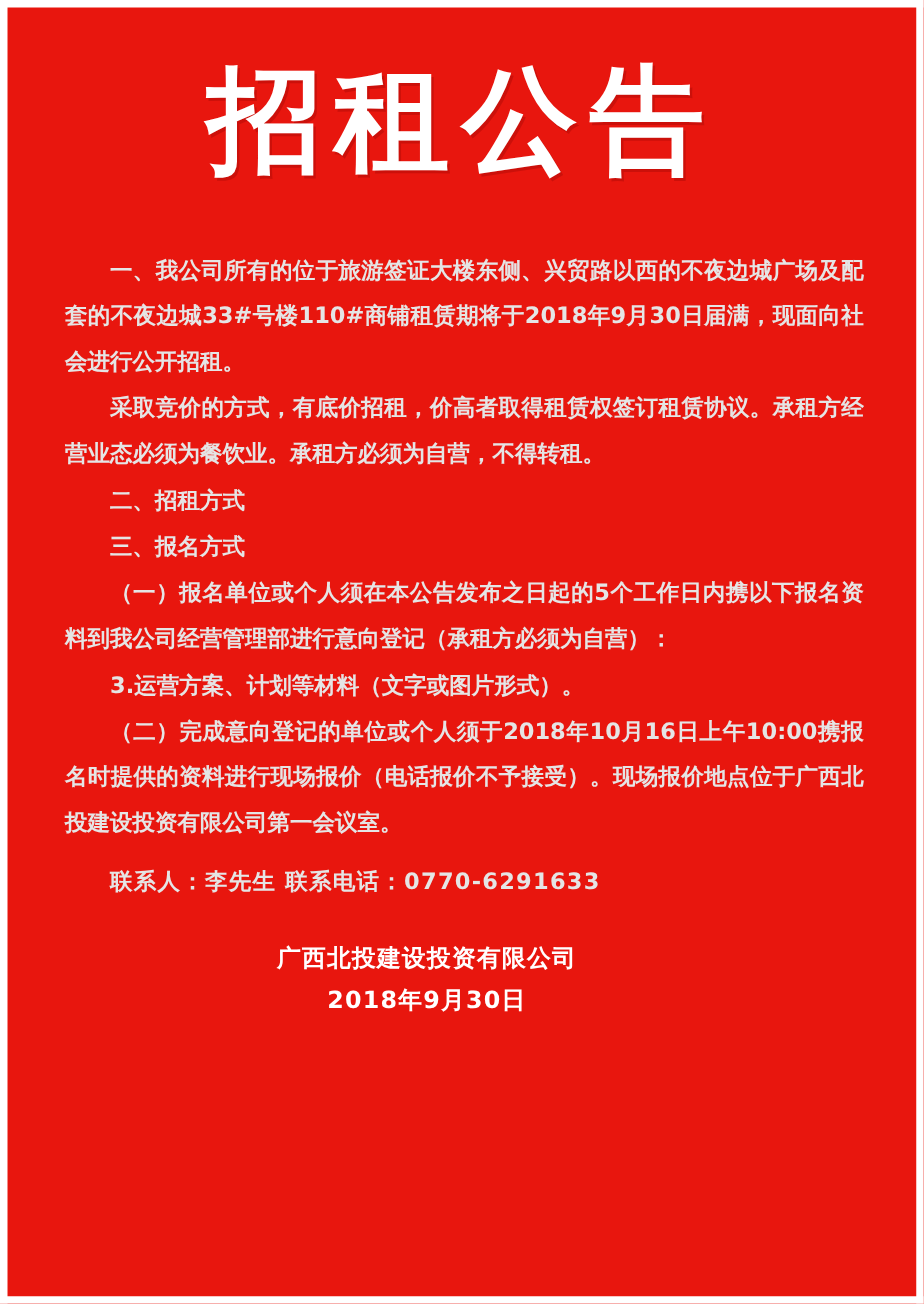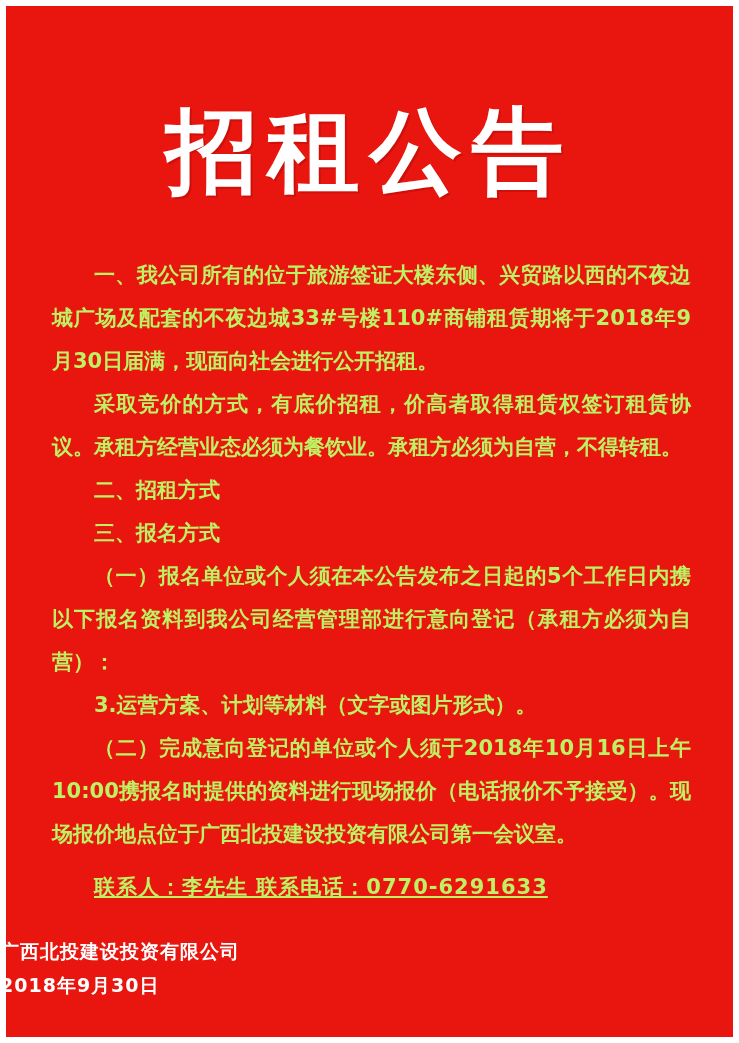--- a/index.html
+++ b/index.html
@@ -29,46 +29,45 @@
     padding: 12px 0 0 0;
   }
   .title {
     text-align: center;
     color: #ffffff;
     font-family: "DejaVu Serif", "Liberation Serif", serif;
     font-weight: bold;
     font-size: 92px;
     letter-spacing: 10px;
     line-height: 1.05;
-    margin-top: 91px;
+    margin-top: 36px;
     margin-bottom: 0;
     text-shadow: 2px 2px 0 rgba(120,0,0,0.25);
   }
   .body-block {
     margin: 54px 48px 0 52px;
-    color: #bef264;
+    color: #e5e5e5;
     font-family: "DejaVu Sans", "Liberation Sans", sans-serif;
     font-weight: bold;
-    font-size: 21px;
+    font-size: 18px;
     line-height: 2.05;
     text-align: justify;
   }
   .para {
     text-indent: 2em;
     margin: 0;
   }
   .contact {
     text-indent: 2em;
     margin: 10px 0 0 0;
     letter-spacing: 1px;
-    text-decoration: underline;
   }
   .signature {
     margin: 26px 56px 0 0;
-    text-align: left;
+    text-align: center;
     color: #ffffff;
     font-family: "DejaVu Sans", "Liberation Sans", sans-serif;
     font-weight: bold;
     font-size: 19px;
     line-height: 1.75;
     letter-spacing: 1px;
   }
   .sig-line {
     display: block;
   }

